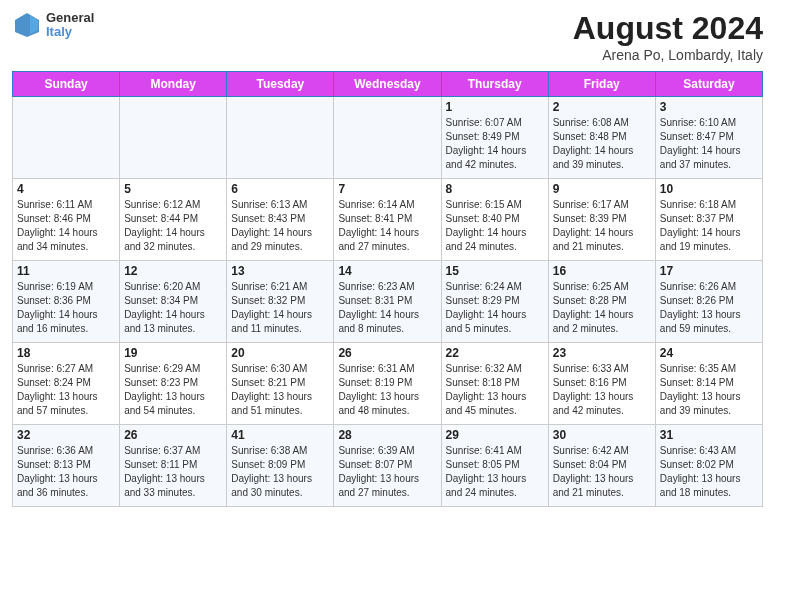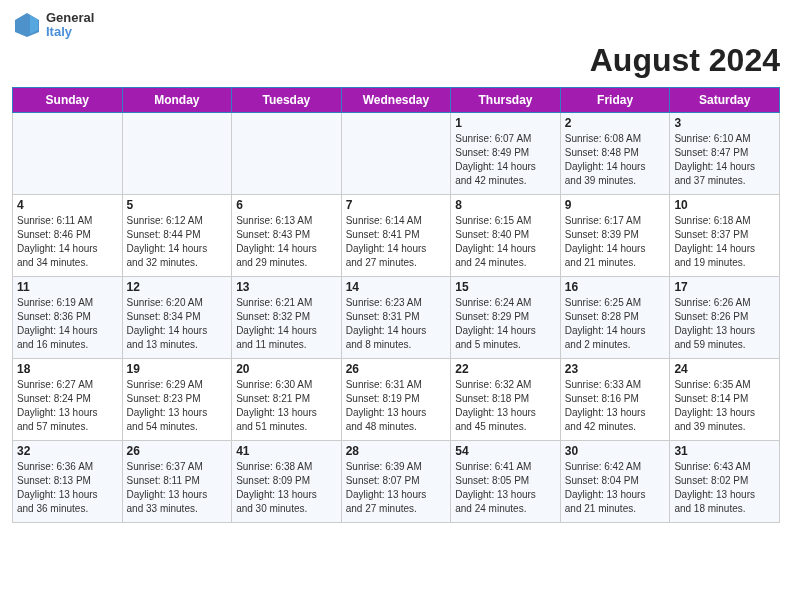--- a/index.html
+++ b/index.html
@@ -5,21 +5,21 @@
     * { margin: 0; padding: 0; box-sizing: border-box; }
     body {
       font-family: Arial, sans-serif;
       background: #fff;
       width: 792px;
       height: 612px;
       overflow: hidden;
     }
     .container {
       width: 792px;
-      padding: 10px 12px 8px 12px;
+      padding: 10px 29px 8px 12px;
     }
     .header-row {
       display: flex;
       justify-content: space-between;
       align-items: flex-start;
       margin-bottom: 8px;
     }
     .logo {
       display: flex;
       align-items: center;
@@ -34,39 +34,38 @@
       color: #333;
     }
     .logo-text span:first-child { color: #333; }
     .logo-text span:last-child { color: #4a90d9; }
     .logo-icon {
       width: 30px;
       height: 30px;
     }
     .title-block {
       text-align: right;
-      margin-top: 32px;
     }
     .title-block h1 {
       font-size: 32px;
       font-weight: bold;
       color: #222;
     }
     .title-block h2 {
       font-size: 14px;
       font-weight: normal;
       color: #444;
     }
     table {
       width: 100%;
       border-collapse: collapse;
       table-layout: fixed;
     }
     thead th {
-      background-color: #a21caf;
+      background-color: #d946ef;
       color: #fff;
       font-size: 12px;
       font-weight: bold;
       padding: 5px 4px;
       text-align: center;
       border: 1px solid #2e7fc1;
     }
     tbody td {
       border: 1px solid #ccc;
       vertical-align: top;
@@ -104,20 +103,21 @@
         <polygon points="15,3 27,10 27,22 15,27 3,22 3,10" fill="#2e7fc1" opacity="0.85"></polygon>
         <polygon points="18,5 26,10 26,20 18,24" fill="#5ab0e8" opacity="0.7"></polygon>
       </svg>
       <div class="logo-text">
         <span>General</span>
         <span>Italy</span>
       </div>
     </div>
     <div class="title-block">
       <h1>August 2024</h1>
+      <h2>Arena Po, Lombardy, Italy</h2>
     </div>
   </div>
 
   <table>
     <thead>
       <tr>
       <th>Sunday</th>
           <th>Monday</th>
           <th>Tuesday</th>
           <th>Wednesday</th>
@@ -246,21 +246,21 @@
           </td>
           <td>
             <span class="day-num">41</span>
             <div class="day-info">Sunrise: 6:38 AM<br>Sunset: 8:09 PM<br>Daylight: 13 hours<br>and 30 minutes.</div>
           </td>
           <td>
             <span class="day-num">28</span>
             <div class="day-info">Sunrise: 6:39 AM<br>Sunset: 8:07 PM<br>Daylight: 13 hours<br>and 27 minutes.</div>
           </td>
           <td>
-            <span class="day-num">54</span>
+            <span class="day-num">29</span>
             <div class="day-info">Sunrise: 6:41 AM<br>Sunset: 8:05 PM<br>Daylight: 13 hours<br>and 24 minutes.</div>
           </td>
           <td>
             <span class="day-num">30</span>
             <div class="day-info">Sunrise: 6:42 AM<br>Sunset: 8:04 PM<br>Daylight: 13 hours<br>and 21 minutes.</div>
           </td>
           <td>
             <span class="day-num">31</span>
             <div class="day-info">Sunrise: 6:43 AM<br>Sunset: 8:02 PM<br>Daylight: 13 hours<br>and 18 minutes.</div>
           </td>

